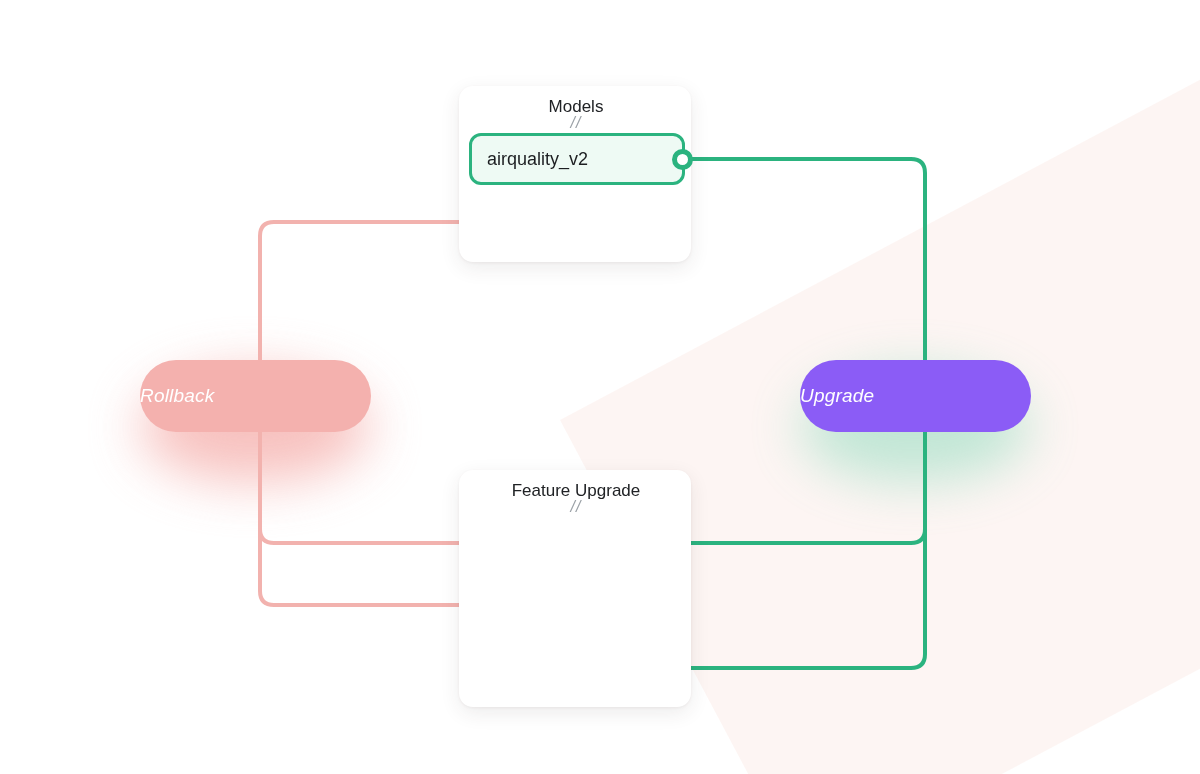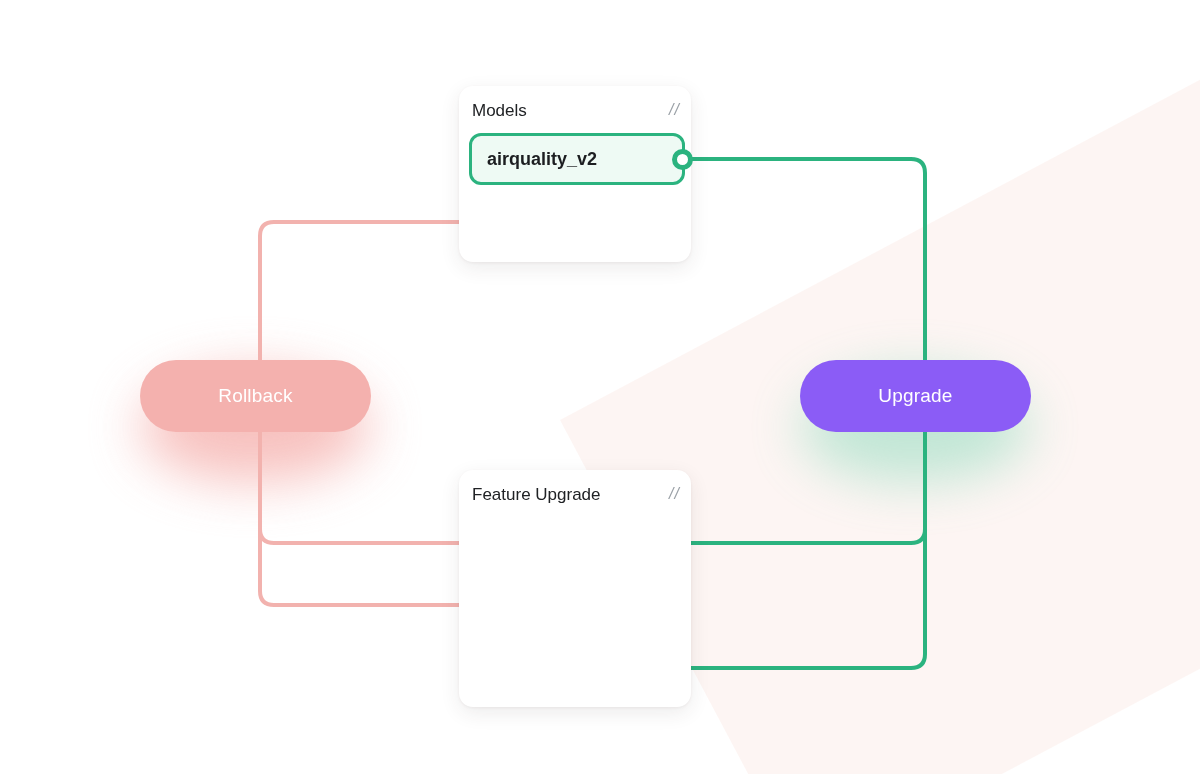--- a/index.html
+++ b/index.html
@@ -35,26 +35,27 @@
     background:#f6b7b4;opacity:.85;
   }
   .glow-green{
     left:800px;top:372px;width:230px;height:110px;
     background:#6fd3ad;opacity:.42;
   }
 
   
   .pill{
     position:absolute;
-    display:flex;align-items:center;justify-content:center;
+    display:flex;align-items:center;
     border-radius:999px;
     color:#ffffff;
     font-size:19px;
     letter-spacing:.2px;
     user-select:none;
+    font-style:italic;
   }
   .pill-rollback{
     left:140px;top:360px;width:231px;height:72px;
     background:#f4b1ae;
   }
   .pill-upgrade{
     left:800px;top:360px;width:231px;height:72px;
     background:#8b5cf6;
   }
 
@@ -63,21 +64,21 @@
     position:absolute;
     background:#ffffff;
     border-radius:14px;
     box-shadow:0 6px 20px rgba(60,40,40,.09), 0 1px 3px rgba(60,40,40,.06);
   }
   .panel-models{left:459px;top:86px;width:232px;height:176px;}
   .panel-fg{left:459px;top:470px;width:232px;height:237px;}
 
   .panel-head{
     position:absolute;left:13px;right:11px;top:12px;height:24px;
-    display:flex;align-items:center;justify-content:space-between;
+    display:flex;align-items:center;justify-content:space-between;flex-direction:column;
   }
   .panel-title{
     font-size:17px;color:#202225;line-height:1;
   }
   .panel-slashes{
     font-size:16px;color:#9aa0a6;font-style:italic;
     letter-spacing:1px;line-height:1;
   }
 
   
@@ -86,21 +87,21 @@
     left:10px;
     width:216px;height:52px;
     border-radius:12px;
     border:3px solid transparent;
     box-sizing:border-box;
     display:flex;align-items:center;
     padding-left:15px;
     font-size:18px;
     white-space:nowrap;
   }
-  .row.green{border-color:#2bb37f;background:#eefaf4;font-weight:bold;}
+  .row.green{border-color:#2bb37f;background:#eefaf4;}
   .row.pink{border-color:#f6bdb9;background:#fdf2f1;}
   .row .label-dim{color:#b4b7bb;}
   .row .label-on{color:#1c1e21;}
 
   
   .port{
     position:absolute;
     width:21px;height:21px;
     border-radius:50%;
     background:#ffffff;

